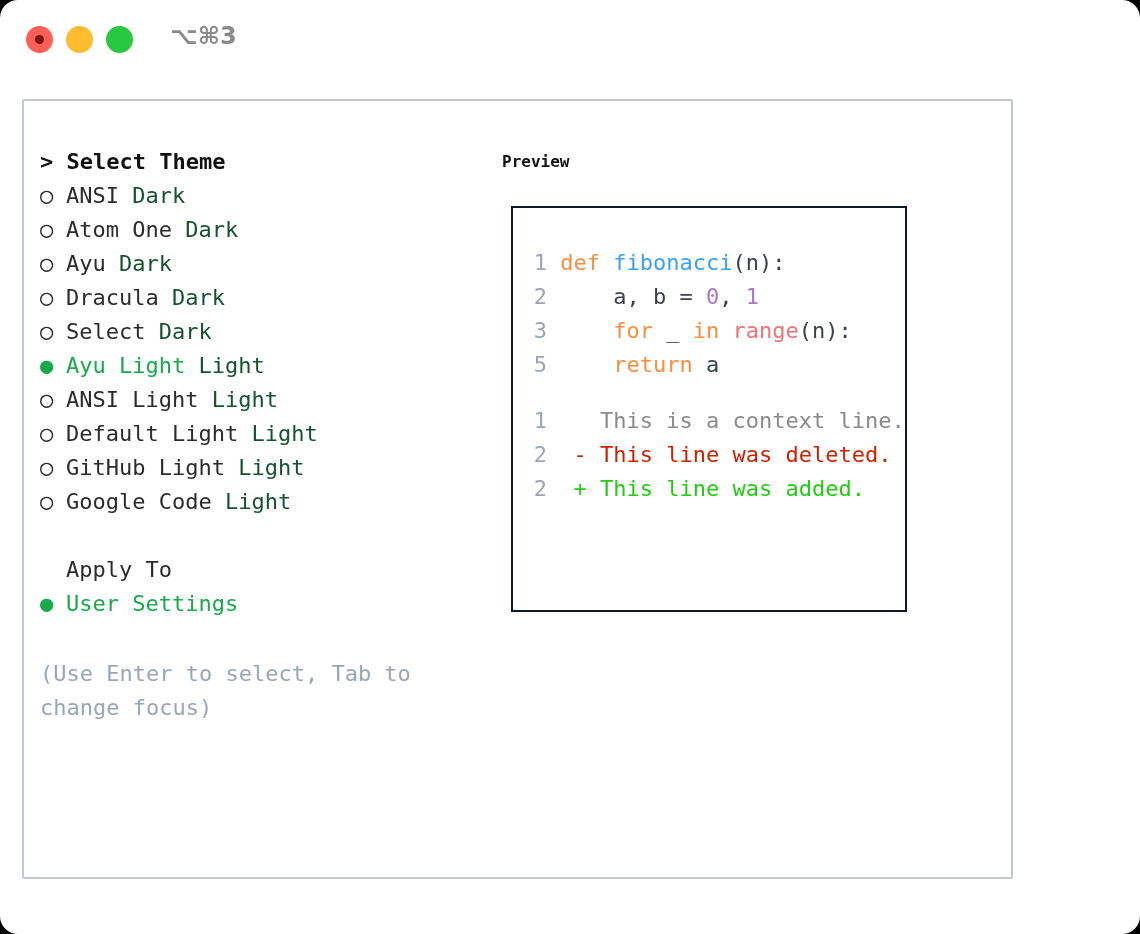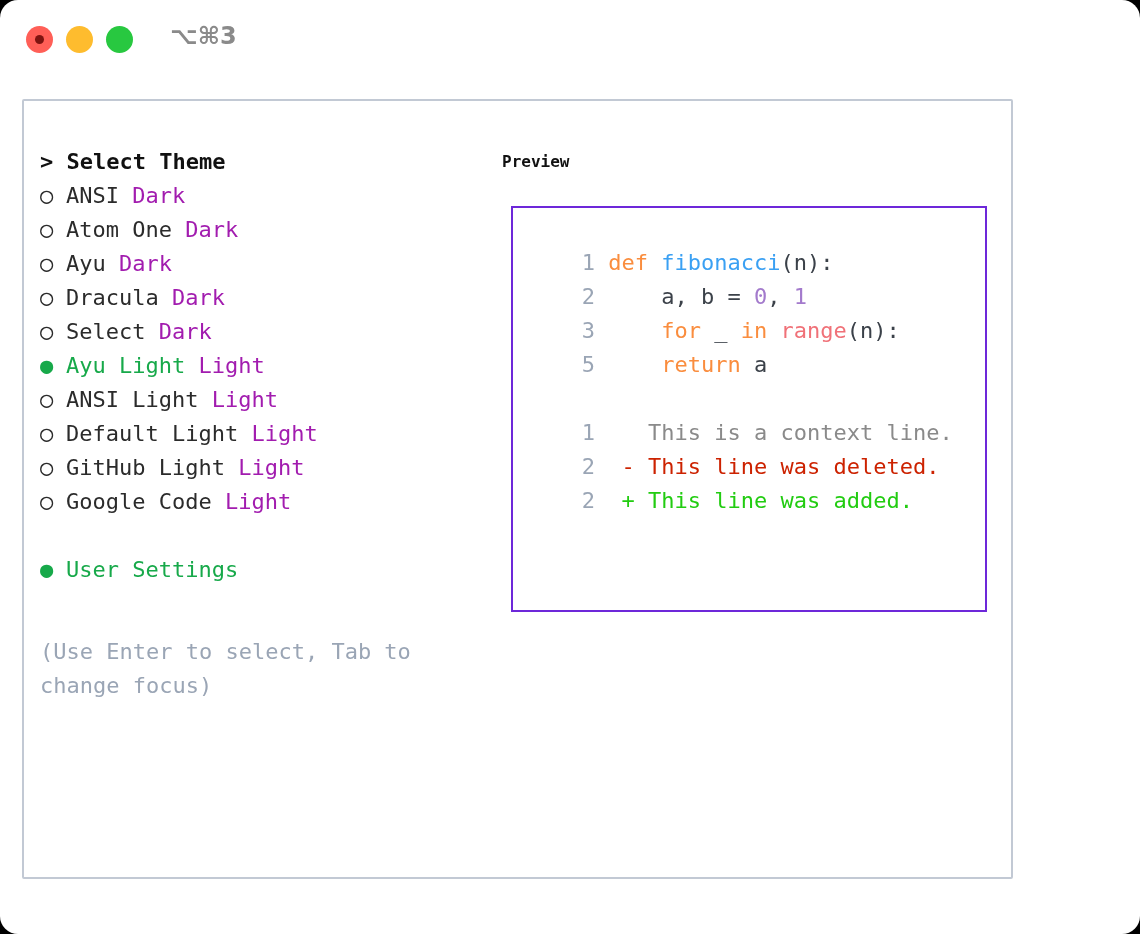--- a/index.html
+++ b/index.html
@@ -93,25 +93,25 @@
   }
   .marker {
     display: inline-block;
     width: 26px;
     color: #2b2b2b;
   }
   .marker.selected { color: #17a94a; }
   .label { color: #2b2b2b; }
   .label.selected { color: #17a94a; }
   .tag {
-    color: #a21caf;
+    color: #14532d;
   }
   .spacer { height: 34px; }
   #hint {
-    margin-top: 14px;
+    margin-top: 2px;
     font-size: 22px;
     line-height: 34px;
     color: #9aa5b5;
     width: 410px;
   }
 
   
   #right-col {
     position: absolute;
     left: 478px;
@@ -121,35 +121,34 @@
   #preview-title {
     font-size: 16px;
     line-height: 34px;
     font-weight: bold;
     color: #111111;
   }
   #preview-box {
     position: absolute;
     left: 9px;
     top: 61px;
-    width: 476px;
+    width: 396px;
     height: 406px;
-    border: 2px solid #6d28d9;
+    border: 2px solid #0f172a;
     box-sizing: border-box;
     background: #ffffff;
-    padding-left: 48px;
   }
   .code-line {
     font-size: 22px;
     line-height: 34px;
     white-space: pre;
     padding-left: 12px;
   }
   #code-block { margin-top: 38px; }
-  #diff-block { margin-top: 34px; }
+  #diff-block { margin-top: 22px; }
   .lineno {
     display: inline-block;
     width: 22px;
     text-align: right;
     color: #9aa5b5;
   }
   .tok-kw   { color: #fa8d3e; }
   .tok-fn   { color: #3aa0f3; }
   .tok-num  { color: #a37acc; }
   .tok-call { color: #f07178; }
@@ -184,20 +183,21 @@
           <div class="row"><span class="marker">○</span><span class="label">Select</span><span class="tag"> Dark</span></div>
           <div class="row"><span class="marker selected">●</span><span class="label selected">Ayu Light</span><span class="tag"> Light</span></div>
           <div class="row"><span class="marker">○</span><span class="label">ANSI Light</span><span class="tag"> Light</span></div>
           <div class="row"><span class="marker">○</span><span class="label">Default Light</span><span class="tag"> Light</span></div>
           <div class="row"><span class="marker">○</span><span class="label">GitHub Light</span><span class="tag"> Light</span></div>
           <div class="row"><span class="marker">○</span><span class="label">Google Code</span><span class="tag"> Light</span></div>
         </div>
 
       <div class="spacer"></div>
 
+      <div class="row"><span class="marker"> </span><span>Apply To</span></div>
       <div id="apply-list">
           <div class="row"><span class="marker selected">●</span><span class="label selected">User Settings</span></div>
         </div>
 
       <div class="spacer"></div>
       <div id="hint">(Use Enter to select, Tab to change focus)</div>
     </div>
 
     <div id="right-col">
       <div id="preview-title">Preview</div>

